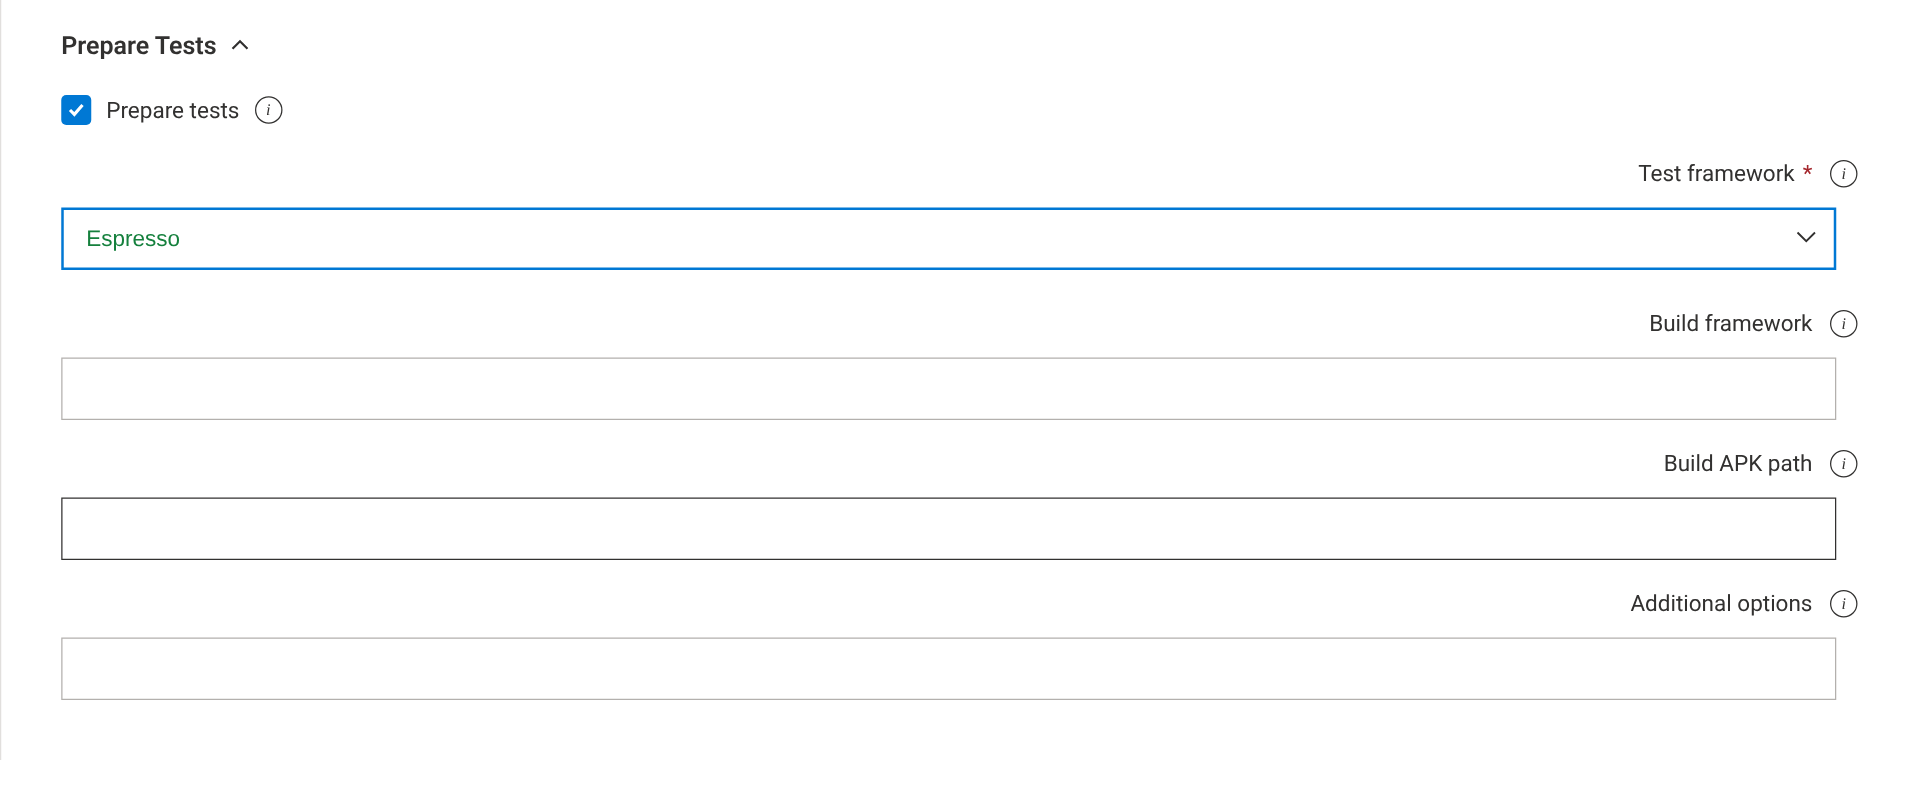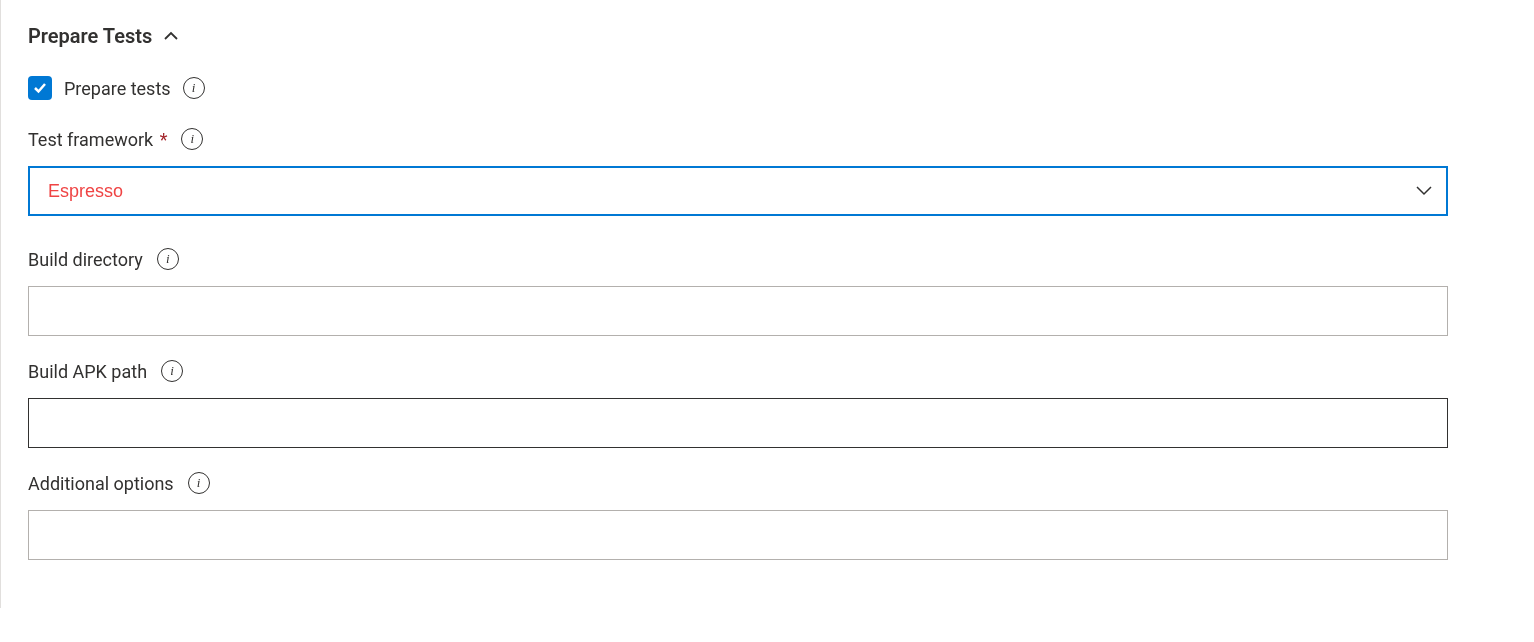--- a/index.html
+++ b/index.html
@@ -7,21 +7,21 @@
       margin: 0;
       padding: 0;
     }
     body {
       font-family: -apple-system, BlinkMacSystemFont, "Segoe UI", Roboto, Helvetica, Arial, sans-serif;
       background: #ffffff;
       color: #323130;
       font-size: 14px;
     }
     .container {
-      padding: 24px 27px;
+      padding: 24px 48px;
       width: 1534px;
       border-left: 1px solid #e1dfdd;
     }
     .section-header {
       display: flex;
       align-items: center;
       gap: 12px;
       font-size: 20px;
       font-weight: 600;
       margin-bottom: 28px;
@@ -79,20 +79,21 @@
       cursor: pointer;
       flex-shrink: 0;
       font-family: Georgia, serif;
       font-style: italic;
     }
     .field-label-row {
       display: flex;
       align-items: center;
       gap: 14px;
       margin-bottom: 16px;
+      justify-content: flex-end;
     }
     .field-label {
       font-size: 18px;
       color: #323130;
     }
     .required-mark {
       color: #a4262c;
       margin-left: 2px;
     }
     .select-wrapper {
@@ -100,21 +101,21 @@
       width: 1420px;
       margin-bottom: 32px;
     }
     .select-field {
       width: 100%;
       height: 50px;
       border: 2.5px solid #0078d4;
       padding: 0 40px 0 18px;
       font-size: 18px;
       background: #ffffff;
-      color: #ef4444;
+      color: #15803d;
       appearance: none;
       cursor: pointer;
       border-radius: 0;
     }
     .select-caret {
       position: absolute;
       right: 16px;
       top: 50%;
       transform: translateY(-50%);
       pointer-events: none;
@@ -173,21 +174,21 @@
   <div class="select-wrapper">
     <input type="text" readonly="" class="select-field" value="Espresso" style="">
     <span class="select-caret">
       <svg viewBox="0 0 16 10">
           <path d="M1 1 L8 8 L15 1"></path>
         </svg>
     </span>
   </div>
 
   <div class="field-label-row">
-    <span class="field-label">Build directory</span>
+    <span class="field-label">Build framework</span>
     <span class="info-icon">i</span>
   </div>
   <input type="text" class="text-input" value="" style="">
 
   <div class="field-label-row">
     <span class="field-label">Build APK path</span>
     <span class="info-icon">i</span>
   </div>
   <input type="text" class="text-input dark-border" value="" style="">
 

